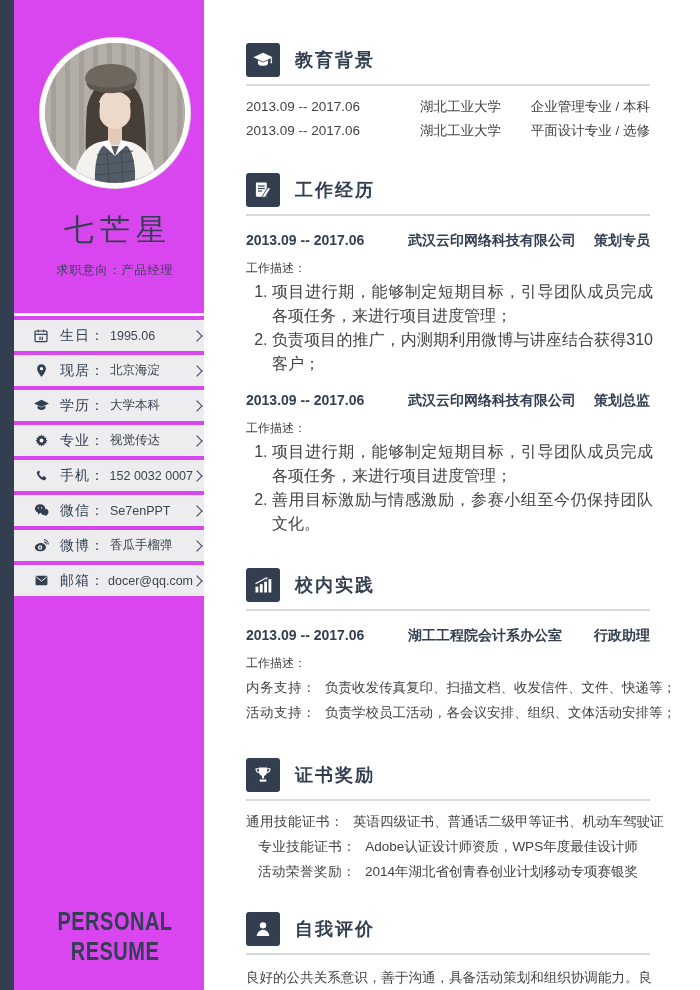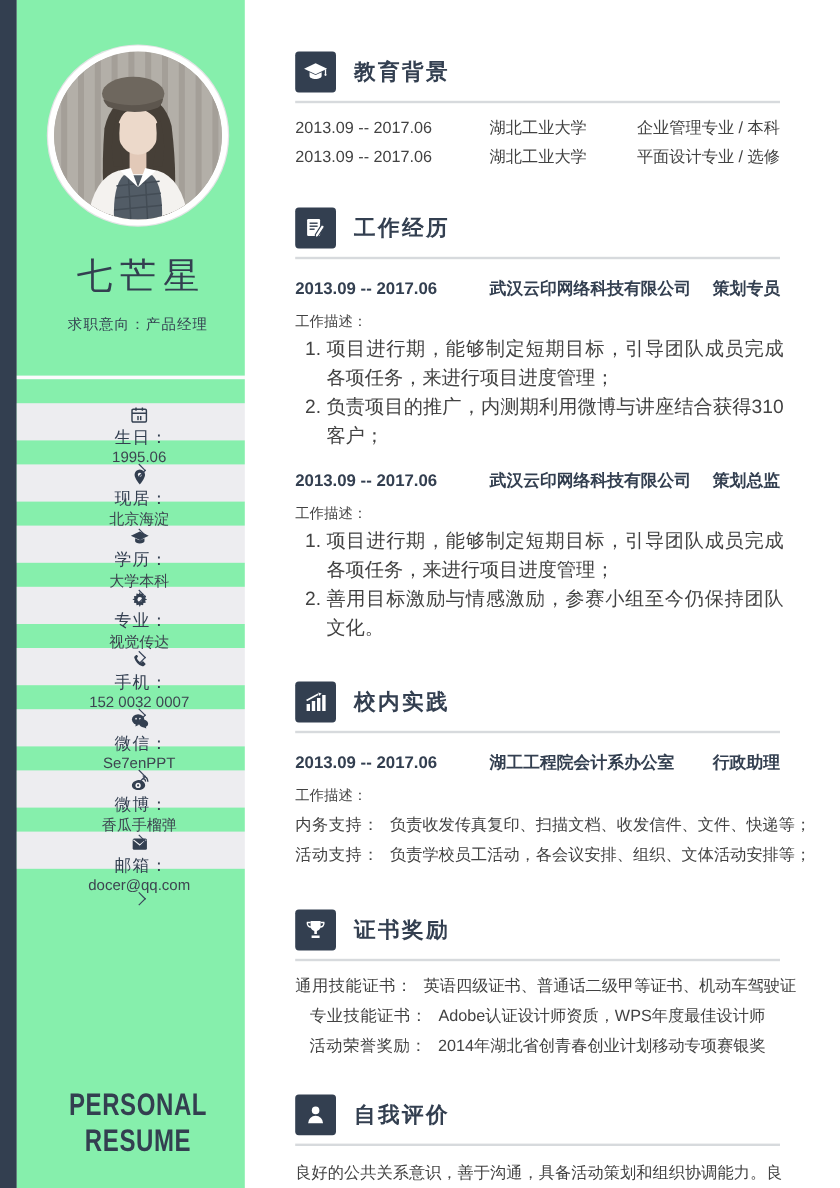--- a/index.html
+++ b/index.html
@@ -1,29 +1,29 @@
 <!DOCTYPE html>
 <html><head>
 <meta charset="utf-8">
 <style>
   html,body{margin:0;padding:0;background:#fff;}
   .page{position:relative;width:700px;height:990px;background:#ffffff;overflow:hidden;
         font-family:"Liberation Sans","DejaVu Sans",sans-serif;}
   
   .edge-strip{position:absolute;left:0;top:0;width:14px;height:990px;background:#333f50;}
   
-  .sidebar{position:absolute;left:14px;top:0;width:202px;height:990px;background:#86efac;}
+  .sidebar{position:absolute;left:14px;top:0;width:202px;height:990px;background:#d946ef;}
   .photo-ring{width:140px;height:140px;margin:38px auto 0;border-radius:50%;
               border:5px solid #ffffff;box-shadow:0 0 0 1px #e3e3e5;overflow:hidden;background:#b3afa8;}
   .photo-ring svg{display:block;}
   .name{margin-top:22px;text-align:center;font-size:30px;color:#333f50;letter-spacing:6px;text-indent:6px;}
   .objective{margin-top:11px;text-align:center;font-size:12px;color:#333f50;letter-spacing:1px;}
   .info-list{margin-top:34px;border-top:3px solid #fbfbfc;}
-  .info-row{height:31px;margin-top:20px;background:#ededf0;display:flex;align-items:center;
-            padding:0 15px 0 17px;cursor:pointer;flex-direction:column;}
+  .info-row{height:31px;margin-top:4px;background:#ededf0;display:flex;align-items:center;
+            padding:0 15px 0 17px;cursor:pointer;}
   .info-icon{width:20px;display:flex;align-items:center;justify-content:center;flex:0 0 20px;}
   .info-label{font-size:14px;color:#333f50;margin-left:9px;width:50px;letter-spacing:1px;}
   .info-value{font-size:12.5px;color:#3d4450;flex:1;white-space:nowrap;}
   .chevron{width:7px;height:7px;border-top:1.5px solid #39455a;border-right:1.5px solid #39455a;
            transform:rotate(45deg);flex:0 0 7px;}
   .sidebar-footer{position:absolute;left:0;bottom:30px;width:100%;text-align:center;
            font-size:20px;font-weight:bold;color:#333f50;transform:scaleY(1.3);letter-spacing:0.5px;}
   
   .main{position:absolute;left:204px;top:0;width:484px;height:990px;background:#fff;
         padding:43px 38px 0 42px;box-sizing:border-box;}
@@ -34,21 +34,21 @@
   .section-title{margin-left:15px;font-size:18px;font-weight:bold;color:#333f50;letter-spacing:2px;}
   .sec{margin:0;}
   .sec.work{margin-top:30px;}
   .sec.practice{margin-top:32px;}
   .sec.awards{margin-top:33px;}
   .sec.eval{margin-top:28px;}
   
   .edu-rows{margin-top:9px;width:404px;}
   .edu-row{display:flex;font-size:13.5px;color:#424242;line-height:24px;}
   .edu-period{width:162px;}
-  .edu-school{flex:1;}
+  .edu-school{flex:1;margin-left:12px;}
   .edu-major{text-align:right;white-space:nowrap;}
   
   .entry-head{display:flex;margin-top:14px;width:404px;font-size:14px;font-weight:bold;
               color:#333f50;line-height:20px;}
   .entry-period{width:162px;}
   .entry-company{flex:1;}
   .entry-position{text-align:right;white-space:nowrap;}
   .desc-label{margin-top:6px;font-size:12px;color:#424242;line-height:24px;}
   ol.desc-list{margin:0;padding:0 0 0 26px;width:381px;}
   ol.desc-list li{font-size:16px;color:#424242;line-height:24px;text-align:justify;}

